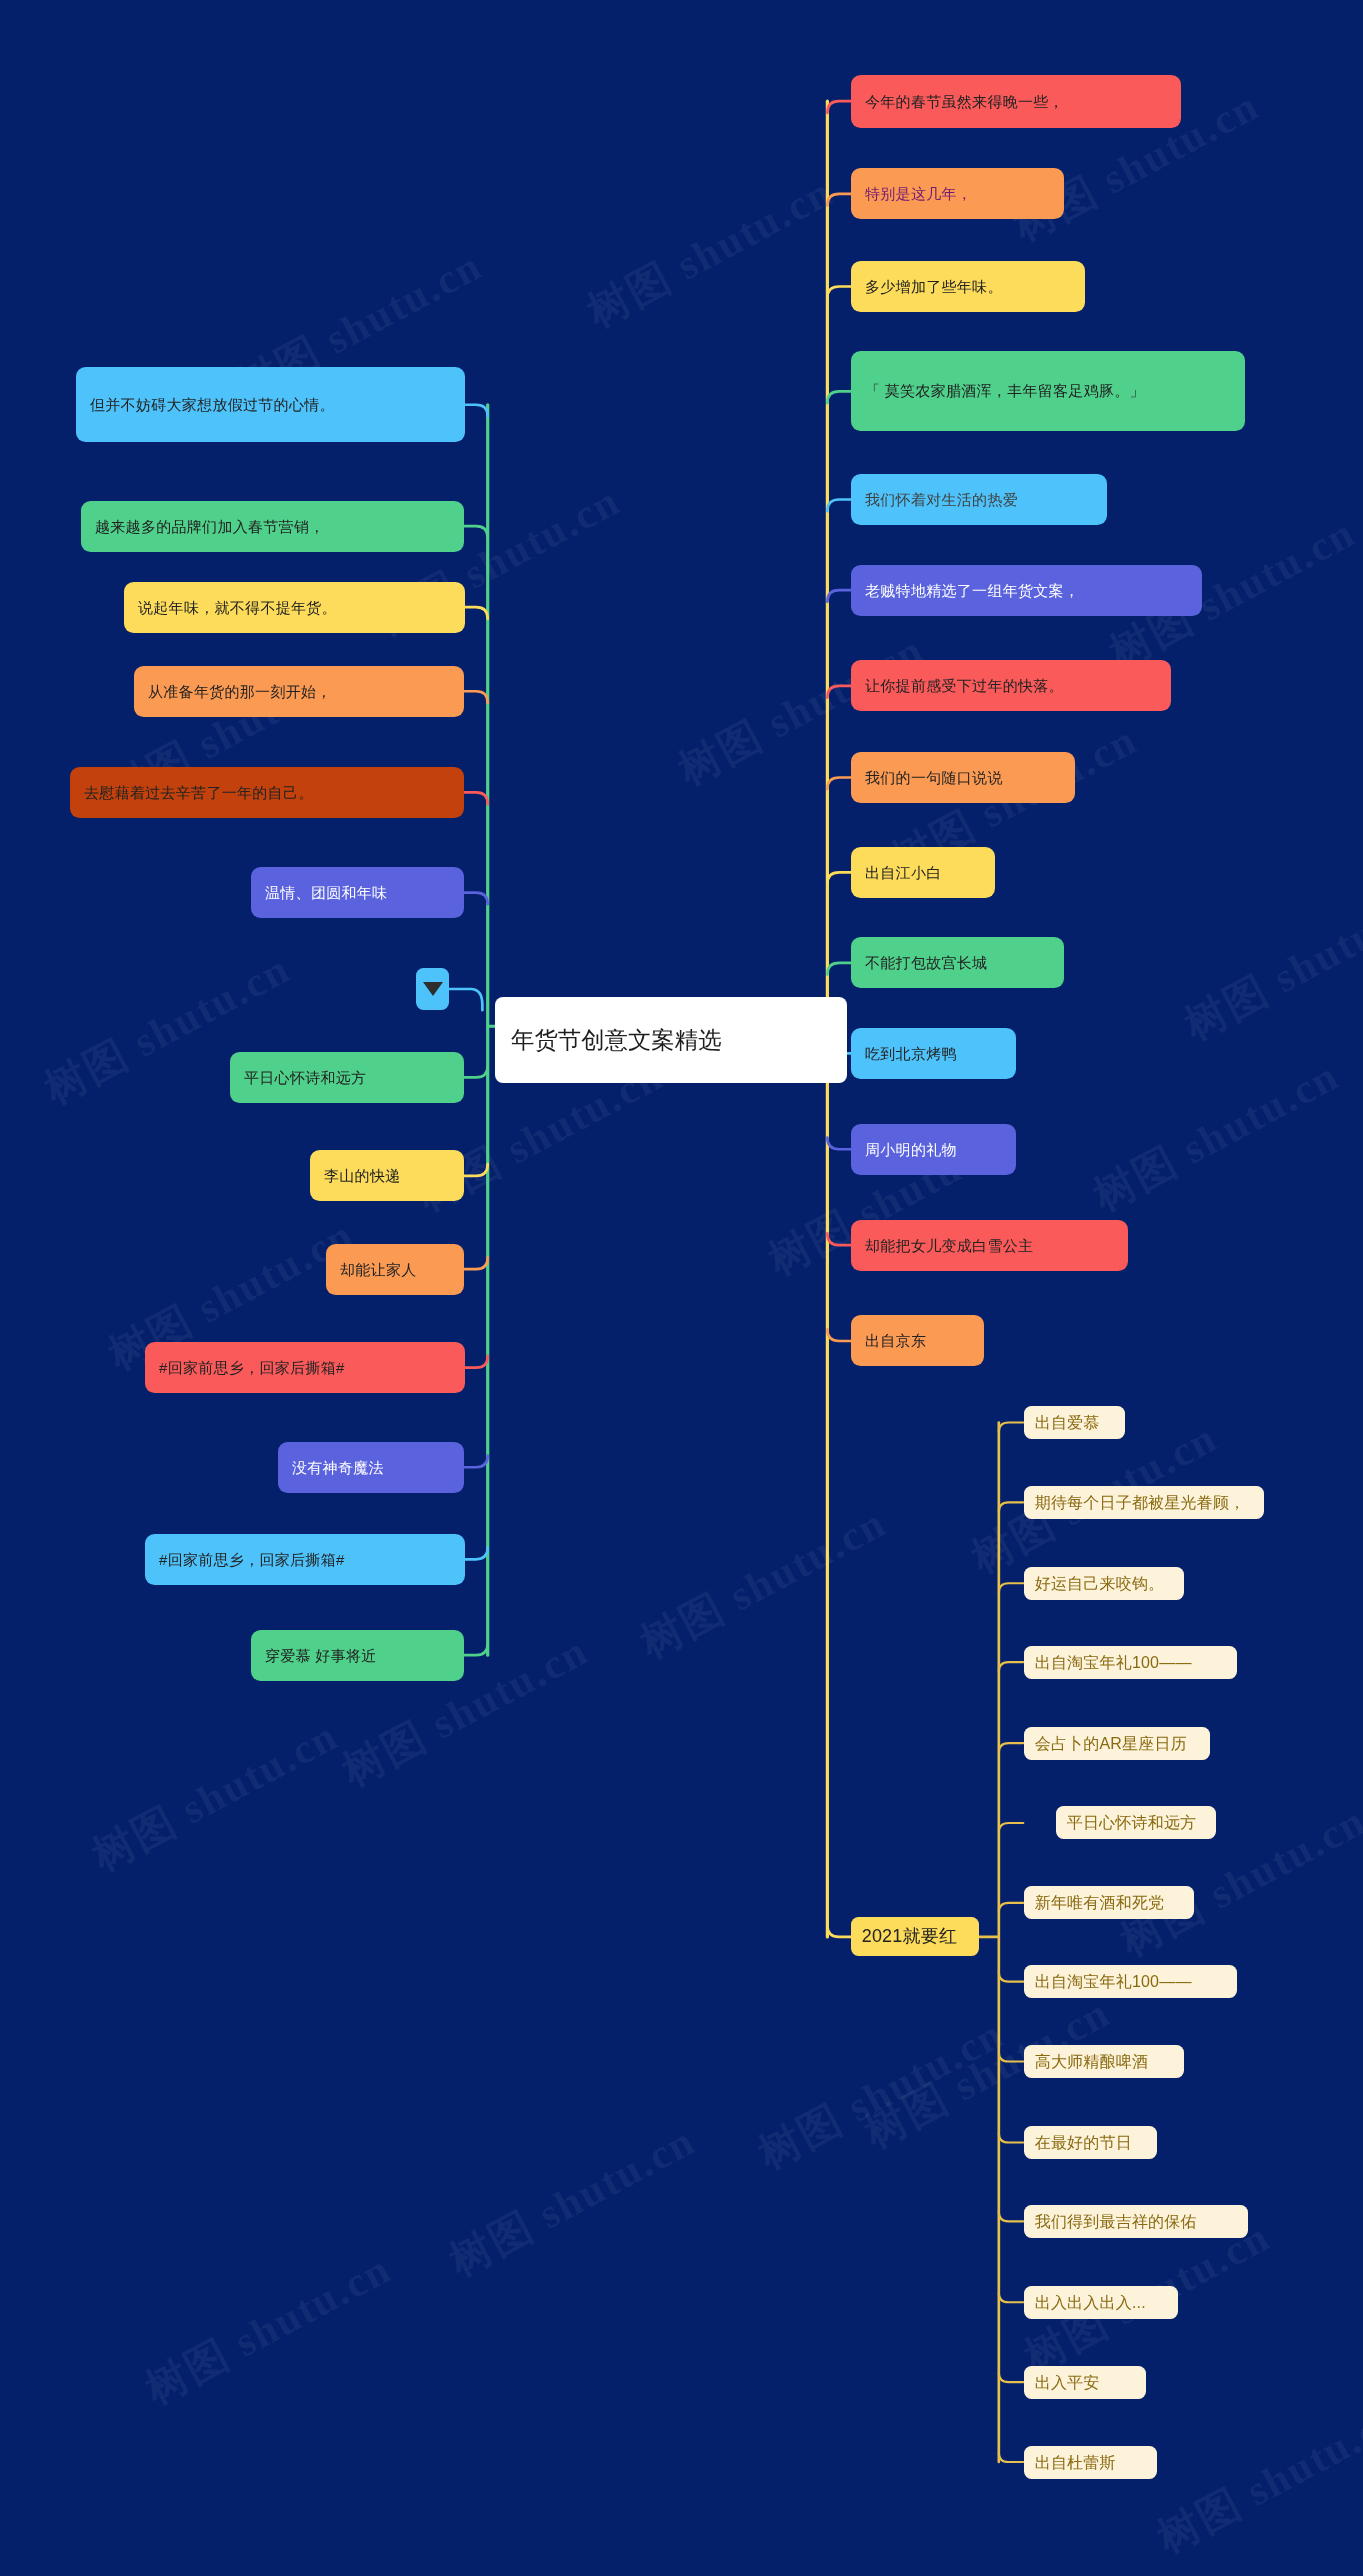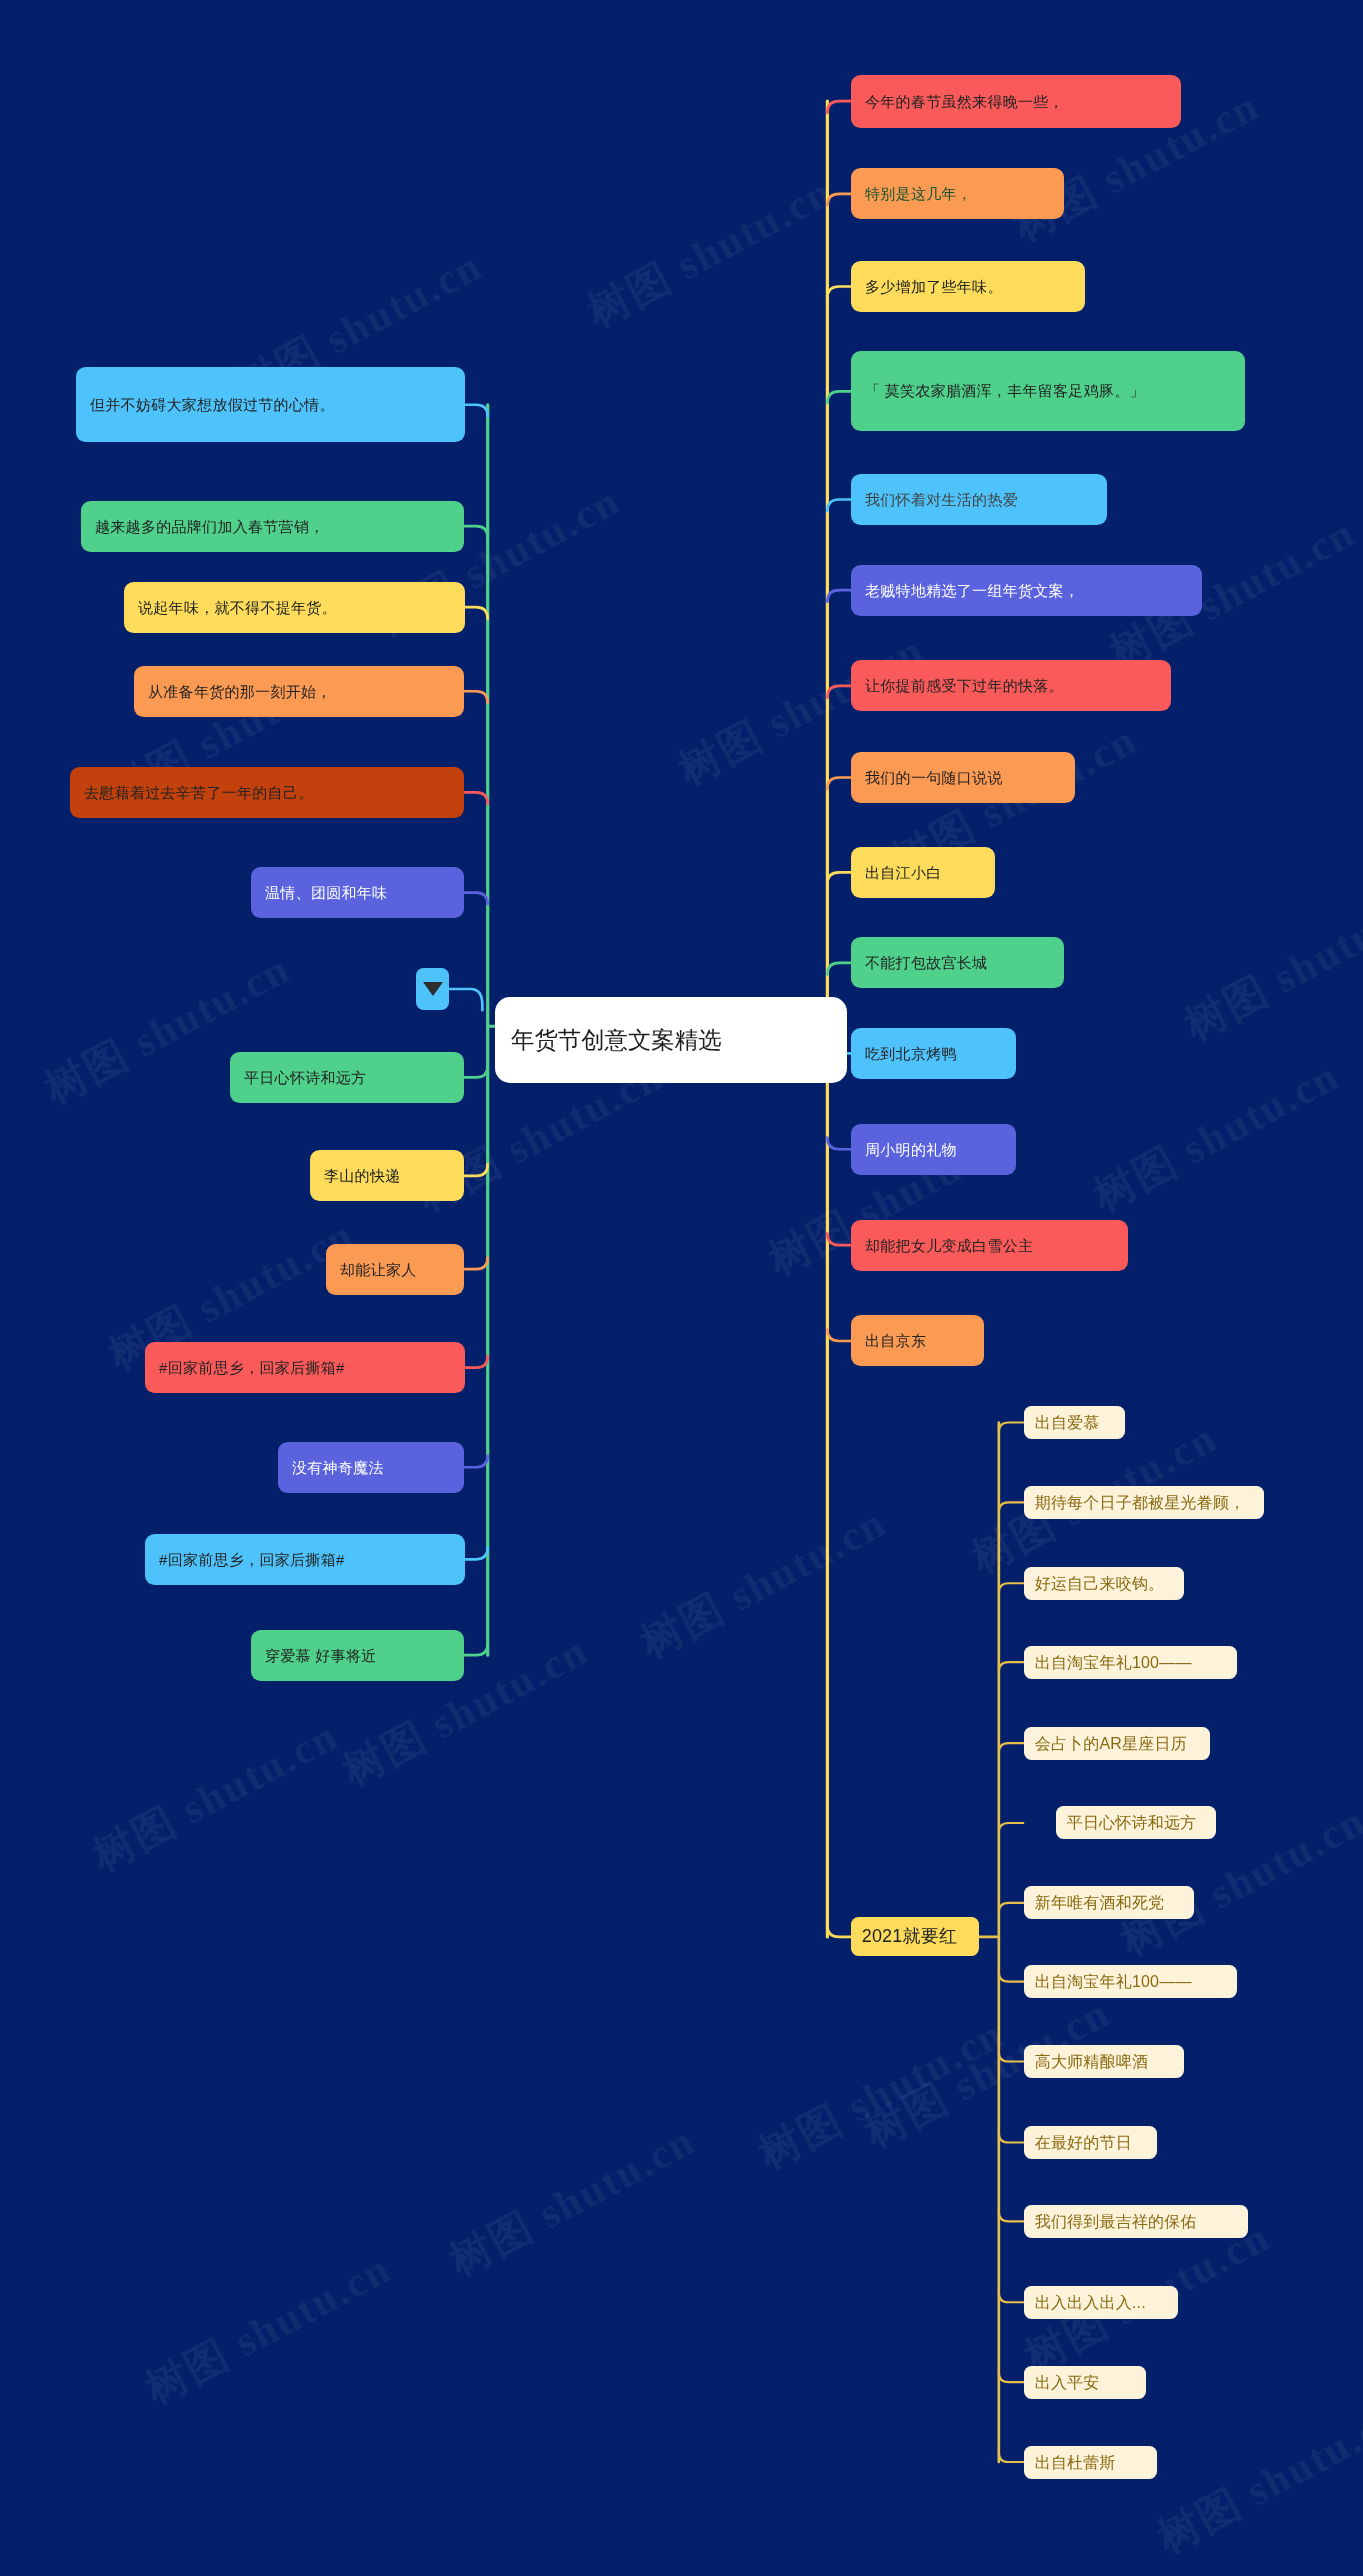--- a/index.html
+++ b/index.html
@@ -56,21 +56,21 @@
     font-size:16px;
     border-radius:7.5px;
     padding:6.4px 10.7px;
     letter-spacing:0.2px;
   }
   
   #root-node{
     position:absolute;
     background:#ffffff;
     color:#1d1d1d;
-    border-radius:15px;
+    border-radius:8px;
     font-size:23.4px;
     padding:14px 16px;
     display:flex;
     align-items:center;
     z-index:8;
     white-space:nowrap;
   }
   
   #collapse-toggle{
     position:absolute;
@@ -222,21 +222,21 @@
         <span>#回家前思乡，回家后撕箱#</span>
       </div>
       <div class="node" style="background: rgb(79, 209, 139); color: rgb(34, 34, 34); top: 1630px; height: 51px; width: 213px; left: 251px;">
         <span>穿爱慕 好事将近</span>
       </div>
     </div>
   <div id="right-nodes">
       <div class="node" style="background: rgb(250, 90, 90); color: rgb(34, 34, 34); top: 75px; height: 53px; width: 330px; left: 851px;">
         <span>今年的春节虽然来得晚一些，</span>
       </div>
-      <div class="node" style="background: rgb(251, 154, 82); color: #14532d; top: 168px; height: 51px; width: 213px; left: 851px;">
+      <div class="node" style="background: rgb(251, 154, 82); color: #701a75; top: 168px; height: 51px; width: 213px; left: 851px;">
         <span>特别是这几年，</span>
       </div>
       <div class="node" style="background: rgb(252, 220, 90); color: rgb(34, 34, 34); top: 261px; height: 51px; width: 234px; left: 851px;">
         <span>多少增加了些年味。</span>
       </div>
       <div class="node" style="background: rgb(79, 209, 139); color: rgb(34, 34, 34); top: 351px; height: 80px; width: 394px; left: 851px;">
         <span>「 莫笑农家腊酒浑，丰年留客足鸡豚。」</span>
       </div>
       <div class="node" style="background: rgb(78, 195, 251); color: #404040; top: 474px; height: 51px; width: 256px; left: 851px;">
         <span>我们怀着对生活的热爱</span>

